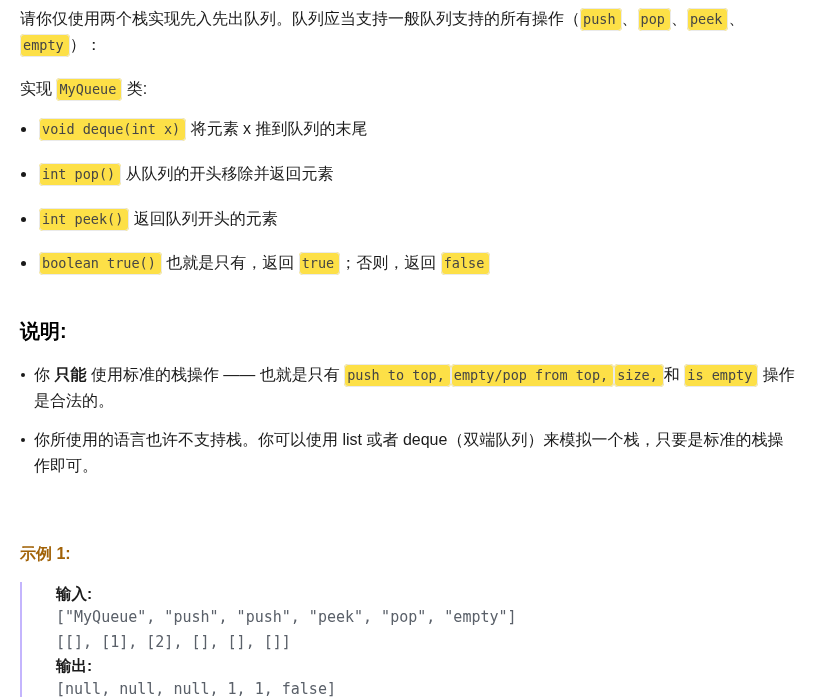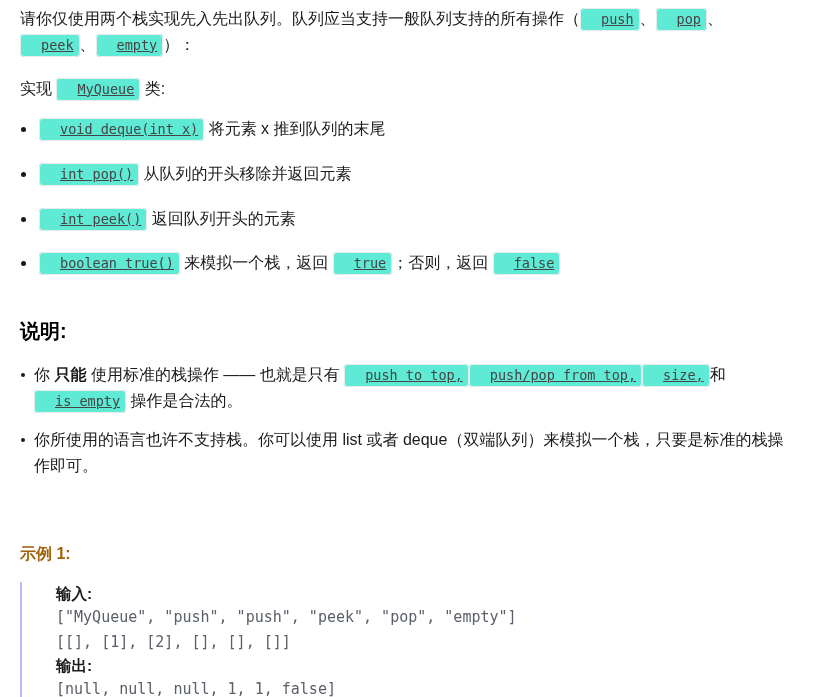--- a/index.html
+++ b/index.html
@@ -26,28 +26,27 @@
   p.para {
     margin: 0 0 18px 0;
   }
   p.para.tight {
     margin-bottom: 14px;
   }
 
   code.cs {
     font-family: "DejaVu Sans Mono", "Liberation Mono", monospace;
     font-size: 13.5px;
-    background: #5eead4;
+    background: #fde047;
     border: 1px solid #eaeaea;
     border-radius: 4px;
-    padding: 2px 5px 3px 20px;
+    padding: 2px 5px 3px 2px;
     color: #454545;
     white-space: pre;
     line-height: 1.2;
-    text-decoration: underline;
   }
 
   ul.mlist {
     list-style: none;
     margin: 0 0 14px 0;
     padding: 0;
   }
   ul.mlist > li {
     position: relative;
     padding-left: 17px;
@@ -116,27 +115,27 @@
 <div class="page">
 
   <p class="para"><span>请你仅使用两个栈实现先入先出队列。队列应当支持一般队列支持的所有操作（</span><code class="cs">push</code><span>、</span><code class="cs">pop</code><span>、</span><code class="cs">peek</code><span>、</span><code class="cs">empty</code><span>）：</span></p>
 
   <p class="para tight"><span>实现 </span><code class="cs">MyQueue</code><span> 类:</span></p>
 
   <ul class="mlist api">
     <li><code class="cs">void deque(int x)</code> <span>将元素 x 推到队列的末尾</span></li>
     <li><code class="cs">int pop()</code> <span>从队列的开头移除并返回元素</span></li>
     <li><code class="cs">int peek()</code> <span>返回队列开头的元素</span></li>
-    <li><code class="cs">boolean true()</code> <span>来模拟一个栈，返回 </span><code class="cs">true</code><span>；否则，返回 </span><code class="cs">false</code></li>
+    <li><code class="cs">boolean true()</code> <span>也就是只有，返回 </span><code class="cs">true</code><span>；否则，返回 </span><code class="cs">false</code></li>
   </ul>
 
   <h3 class="sec">说明:</h3>
 
   <ul class="mlist notes">
-    <li><span>你 </span><b class="strong">只能</b><span> 使用标准的栈操作 —— 也就是只有 </span><code class="cs">push to top,</code><code class="cs">push/pop from top,</code><code class="cs">size,</code><span>和 </span><code class="cs">is empty</code><span> 操作是合法的。</span></li>
+    <li><span>你 </span><b class="strong">只能</b><span> 使用标准的栈操作 —— 也就是只有 </span><code class="cs">push to top,</code><code class="cs">empty/pop from top,</code><code class="cs">size,</code><span>和 </span><code class="cs">is empty</code><span> 操作是合法的。</span></li>
     <li><span>你所使用的语言也许不支持栈。你可以使用 list 或者 deque（双端队列）来模拟一个栈，只要是标准的栈操作即可。</span></li>
   </ul>
 
   <div class="spacer"></div>
 
   <h3 class="ex">示例 1:</h3>
 
   <blockquote class="example">
     <div class="lbl">输入:</div>
     <pre class="code">["MyQueue", "push", "push", "peek", "pop", "empty"]

